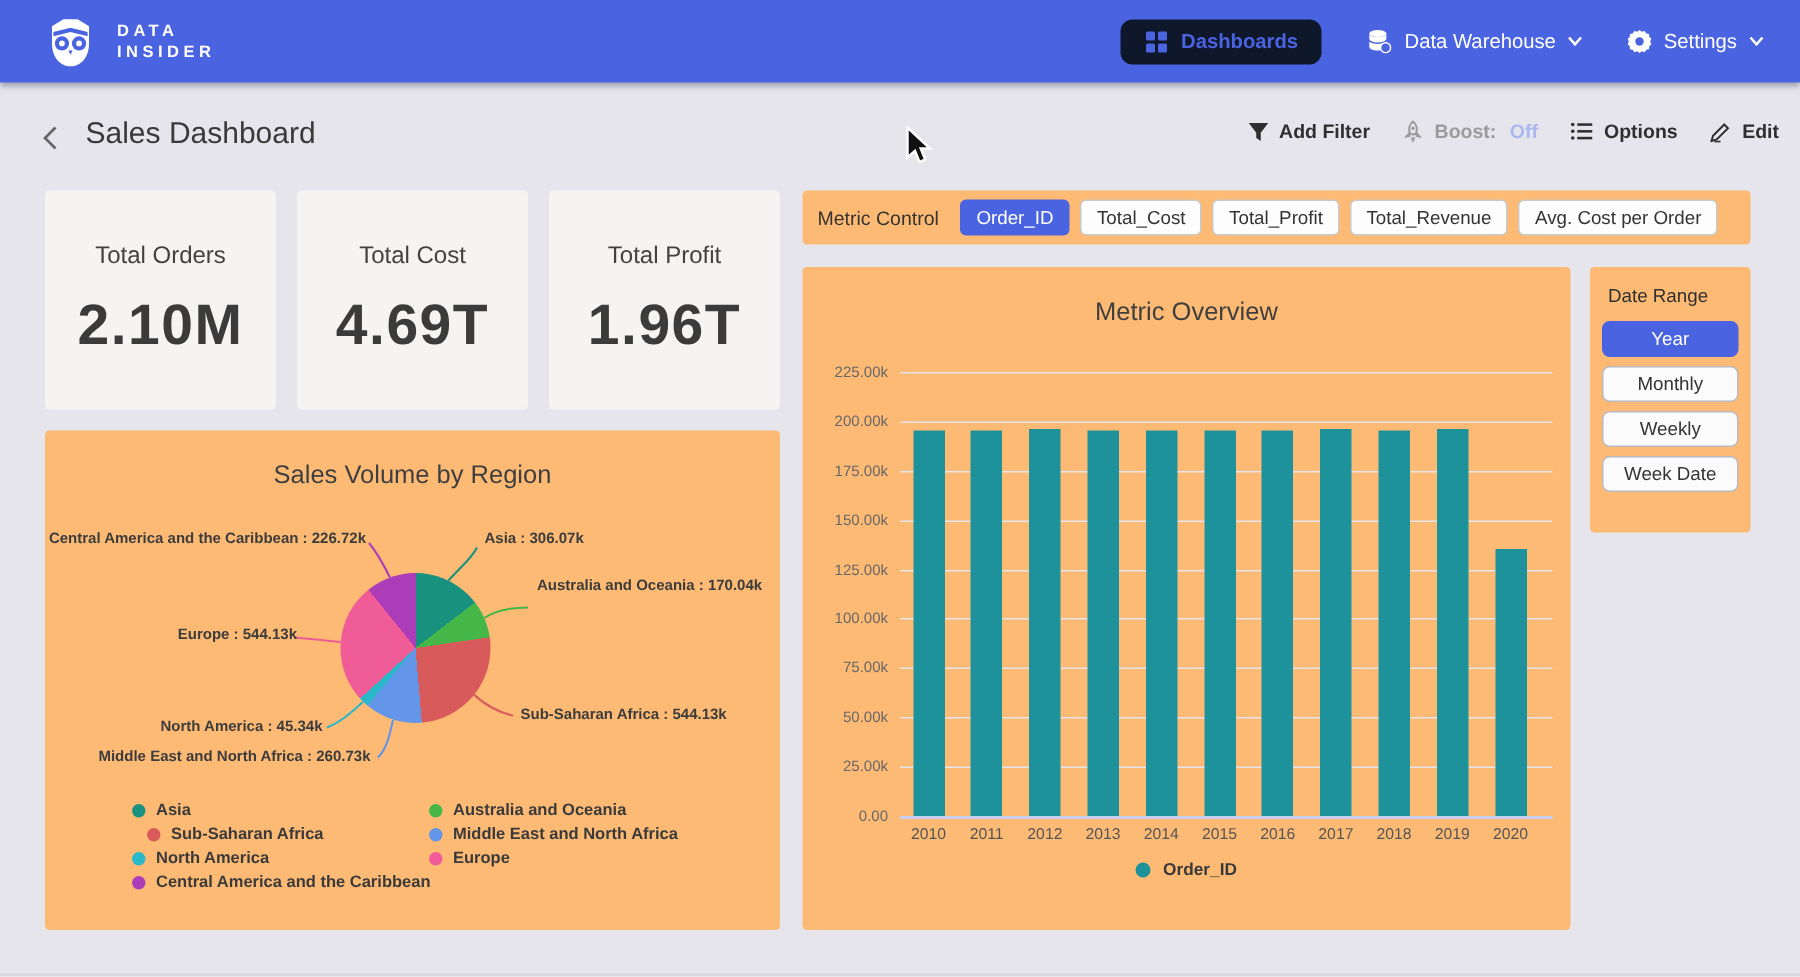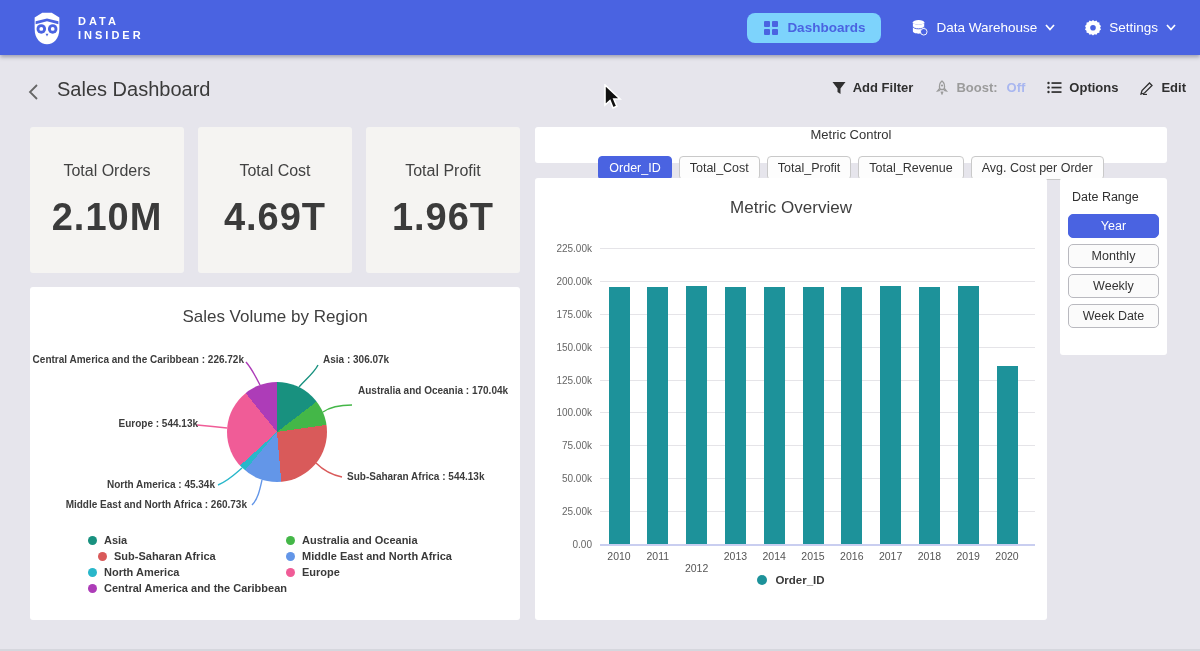--- a/index.html
+++ b/index.html
@@ -6,36 +6,36 @@
   body { font-family:"Liberation Sans", sans-serif; }
   .canvas { position:relative; width:1200px; height:651px; background:#e6e5ec; overflow:hidden; }
 
   
   .navbar { position:absolute; left:0; top:0; width:1200px; height:55px; background:#4a63e1;
             display:flex; align-items:center; justify-content:space-between; padding:0 24px 0 28px;
             box-shadow:0 2px 4px rgba(20,25,60,.35); z-index:5; }
   .brand { display:flex; align-items:center; gap:12px; cursor:pointer; }
   .brand-text { color:#fff; font-size:11px; font-weight:bold; letter-spacing:3px; line-height:14px; }
   .nav-right { display:flex; align-items:center; gap:30px; }
-  .dash-btn { display:flex; align-items:center; gap:8px; background:#7dd3fc; color:#4a63e1;
+  .dash-btn { display:flex; align-items:center; gap:8px; background:#0f172a; color:#4a63e1;
               border:none; border-radius:8px; height:30px; padding:0 16px; font-size:13.5px;
               font-weight:bold; font-family:inherit; cursor:pointer; }
   .nav-item { display:flex; align-items:center; gap:8px; color:#fff; font-size:13.5px; font-weight:500; cursor:pointer; }
 
   
   .page-header { position:absolute; left:0; top:55px; width:1200px; height:60px; }
   .back { position:absolute; left:26px; top:28px; width:20px; height:20px; cursor:pointer; }
   .page-title { position:absolute; left:57px; top:23px; font-size:20px; font-weight:500; color:#3a3a3a; }
   .header-actions { position:absolute; right:14px; top:25px; display:flex; align-items:center; gap:22px; }
   .action { display:flex; align-items:center; gap:7px; font-size:13px; font-weight:600; color:#2f2f2f; cursor:pointer; }
   .boost-label { color:#9b9b9b; }
   .boost-off { margin-left:2px; }
 
   
-  .card { position:absolute; background:#ffffff; border-radius:3px;flex-direction:column; }
+  .card { position:absolute; background:#fdba74; border-radius:3px; }
   .kpi-row { position:absolute; left:30px; top:127px; width:490px; height:146px; display:flex; gap:14px; }
   .kpi-card { flex:1; background:#f5f4f2; border-radius:3px; display:flex; flex-direction:column;
               align-items:center; justify-content:center; gap:16px;text-align:center; }
   .kpi-label { font-size:16px; color:#424242; }
   .kpi-value { font-size:38px; font-weight:bold; color:#3b3b3b; letter-spacing:1px; }
 
   
   .metric-bar { left:535px; top:127px; width:632px; height:36px; display:flex; align-items:center; padding:0 10px; gap:14px; }
   .metric-label { font-size:13px; color:#333; }
   .chips { display:flex; gap:7px; }
@@ -238,21 +238,21 @@
         <div class="bar" style="left: 241.3px; height: 257.323px; background: rgb(29, 146, 154);"></div>
         <div class="bar" style="left: 280.1px; height: 257.586px; background: rgb(29, 146, 154);"></div>
         <div class="bar" style="left: 318.9px; height: 256.928px; background: rgb(29, 146, 154);"></div>
         <div class="bar" style="left: 357.7px; height: 258.244px; background: rgb(29, 146, 154);"></div>
         <div class="bar" style="left: 396.5px; height: 178.389px; background: rgb(29, 146, 154);"></div>
       </div>
     <div class="axis-line" style="top:366px"></div>
     <div id="xLabels">
         <div class="xlab" style="left: 59px; top: 372px;">2010</div>
         <div class="xlab" style="left: 97.8px; top: 372px;">2011</div>
-        <div class="xlab" style="left: 136.6px; top: 384px;">2012</div>
+        <div class="xlab" style="left: 136.6px; top: 372px;">2012</div>
         <div class="xlab" style="left: 175.4px; top: 372px;">2013</div>
         <div class="xlab" style="left: 214.2px; top: 372px;">2014</div>
         <div class="xlab" style="left: 253px; top: 372px;">2015</div>
         <div class="xlab" style="left: 291.8px; top: 372px;">2016</div>
         <div class="xlab" style="left: 330.6px; top: 372px;">2017</div>
         <div class="xlab" style="left: 369.4px; top: 372px;">2018</div>
         <div class="xlab" style="left: 408.2px; top: 372px;">2019</div>
         <div class="xlab" style="left: 447px; top: 372px;">2020</div>
       </div>
     <div class="chart-legend" id="barLegend">

